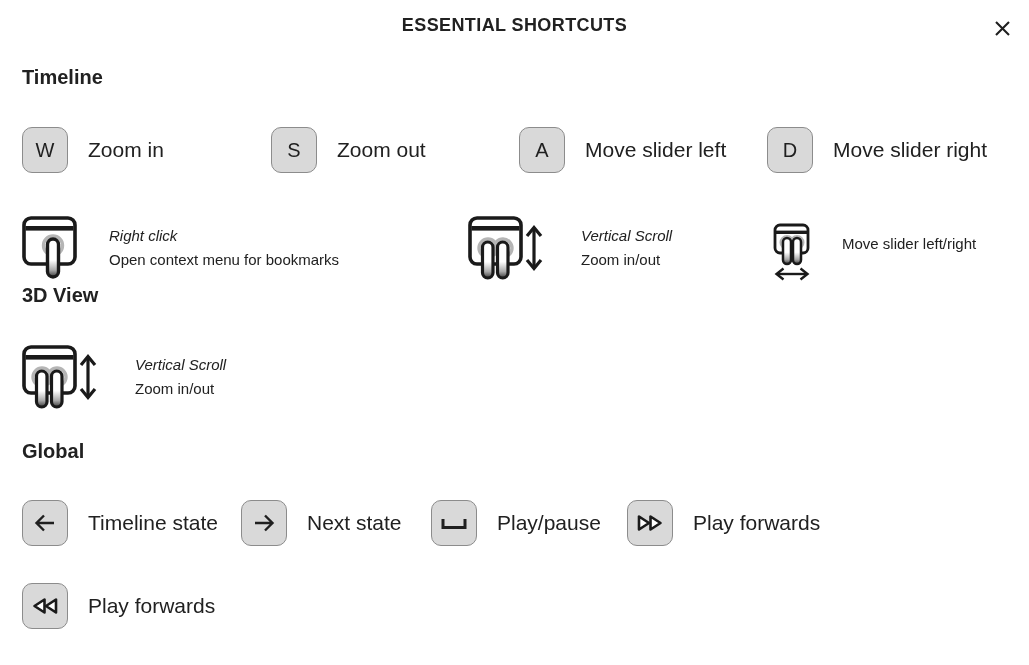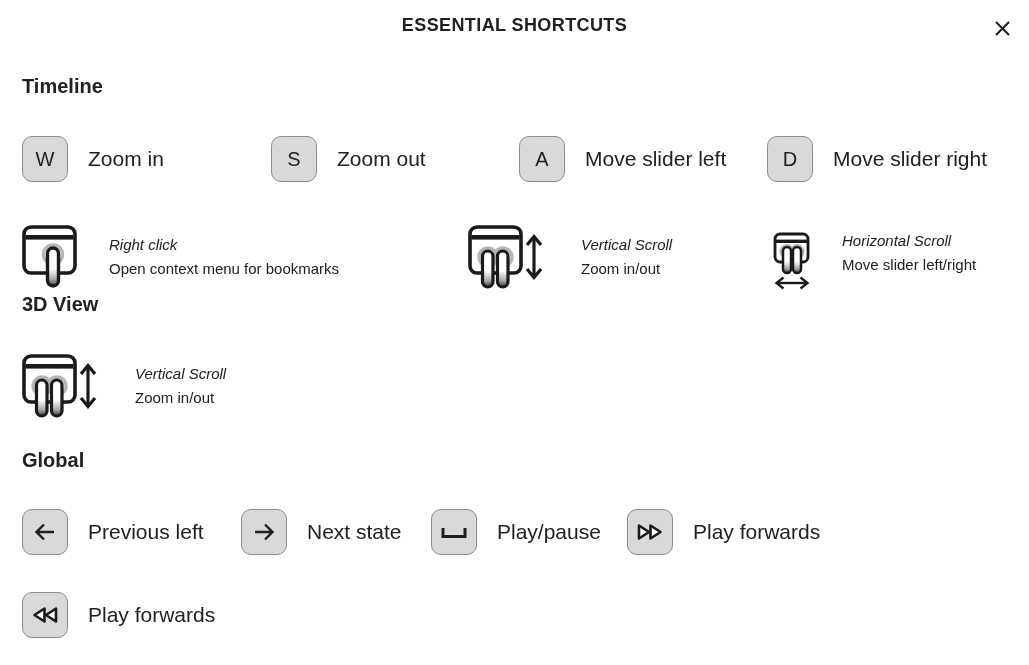--- a/index.html
+++ b/index.html
@@ -20,21 +20,21 @@
   .close-btn {
     position: absolute; top: 16px; right: 15px;
     width: 24px; height: 24px; display: flex;
     align-items: center; justify-content: center; cursor: pointer;
     background: none; border: none; padding: 0;
   }
 
   
   .content { padding: 0 22px; }
   .section-title { font-size: 20px; font-weight: 700; color: #212121; line-height: 24px; }
-  .st-timeline { margin-top: 32px; }
+  .st-timeline { margin-top: 23px; }
   .st-3dview  { }
   .st-global  { margin-top: 30px; }
 
   
   .keys-row {
     display: grid; align-items: center; margin-top: 38px;
     grid-template-columns: 249px 248px 248px 1fr;
   }
   .global-row1 {
     display: grid; align-items: center; margin-top: 37px;
@@ -158,21 +158,20 @@
             <circle cx="14" cy="19.5" r="6.2" fill="none" stroke="#b5b5b5" stroke-width="2.6"></circle>
             <circle cx="24" cy="19.5" r="6.2" fill="none" stroke="#b5b5b5" stroke-width="2.6"></circle>
             <rect x="10" y="15" width="8" height="26" rx="4" fill="url(#fingerGrad)" stroke="#1a1a1a" stroke-width="2.5"></rect>
             <rect x="20" y="15" width="8" height="26" rx="4" fill="url(#fingerGrad)" stroke="#1a1a1a" stroke-width="2.5"></rect>
             <path d="M4.5 51 L33.5 51" stroke="#1a1a1a" stroke-width="2.4" fill="none"></path>
             <path d="M10.5 45.5 L3.5 51 L10.5 56.5" stroke="#1a1a1a" stroke-width="2.4" fill="none"></path>
             <path d="M27.5 45.5 L34.5 51 L27.5 56.5" stroke="#1a1a1a" stroke-width="2.4" fill="none"></path>
           </svg>
         </span>
         <div class="mouse-text" style="margin-top:-8px">
-          <div class="mouse-action">Horizontal Scroll</div>
           <div class="mouse-desc">Move slider left/right</div>
         </div>
       </div>
     </div>
 
     <div class="section-title st-3dview">3D View</div>
 
     <div class="mouse-row-single">
       <div class="mouse-item">
         <span class="mouse-icon" style="display:flex">
@@ -199,21 +198,21 @@
 
     <div class="global-row1">
       <div class="shortcut-item">
         <span class="keycap">
           <span style="display:flex">
             <svg width="26" height="26" viewBox="0 0 26 26">
               <path d="M22 13 L5 13 M12 5.5 L4.5 13 L12 20.5" stroke="#1f1f1f" stroke-width="2.4" fill="none"></path>
             </svg>
           </span>
         </span>
-        <span class="key-label">Previous left</span>
+        <span class="key-label">Timeline state</span>
       </div>
 
       <div class="shortcut-item">
         <span class="keycap">
           <span style="display:flex">
             <svg width="26" height="26" viewBox="0 0 26 26">
               <path d="M4 13 L21 13 M14 5.5 L21.5 13 L14 20.5" stroke="#1f1f1f" stroke-width="2.4" fill="none"></path>
             </svg>
           </span>
         </span>

